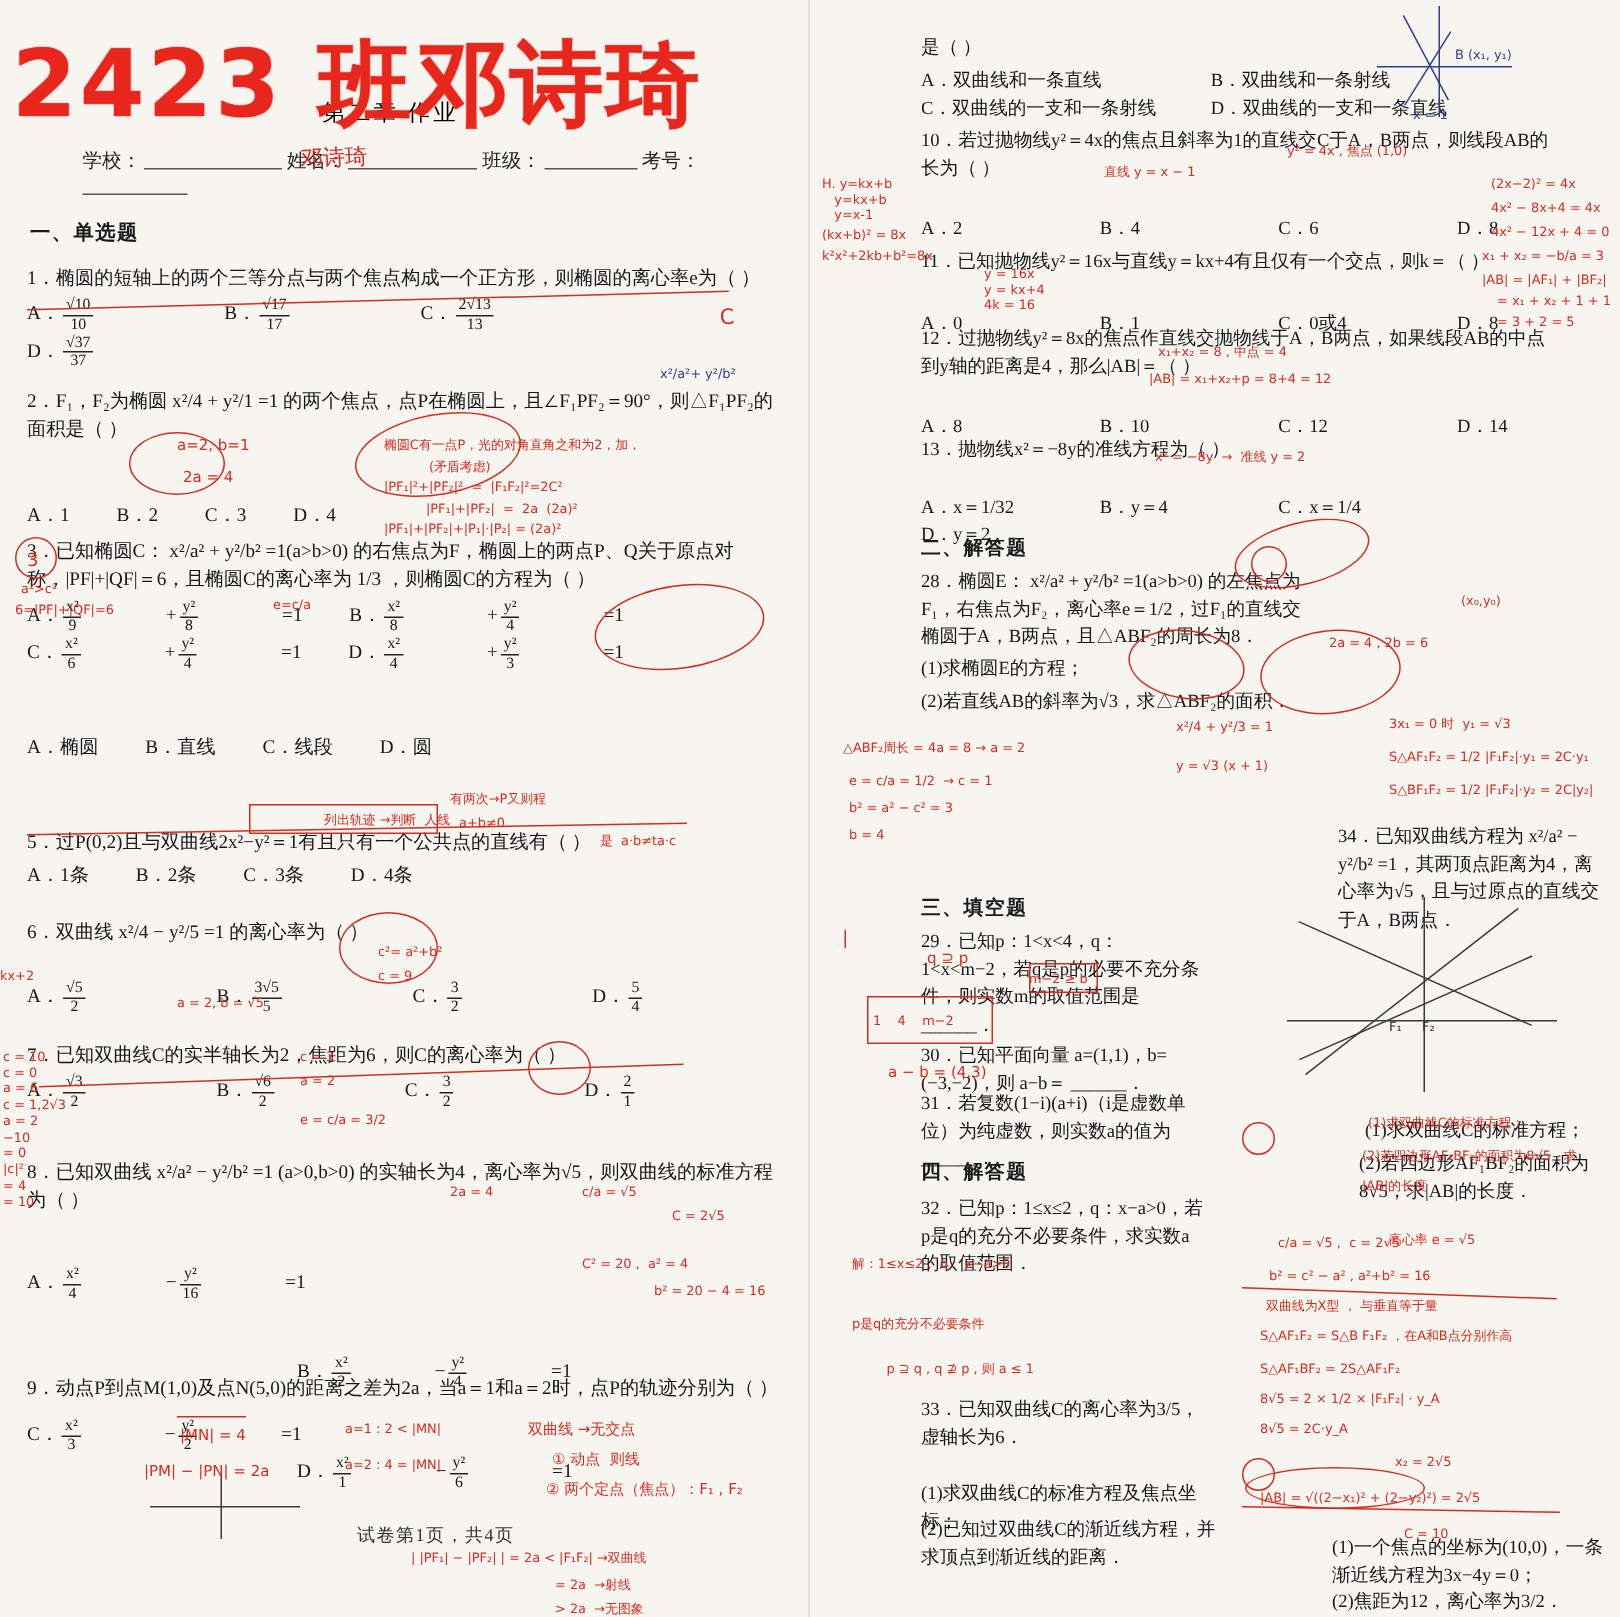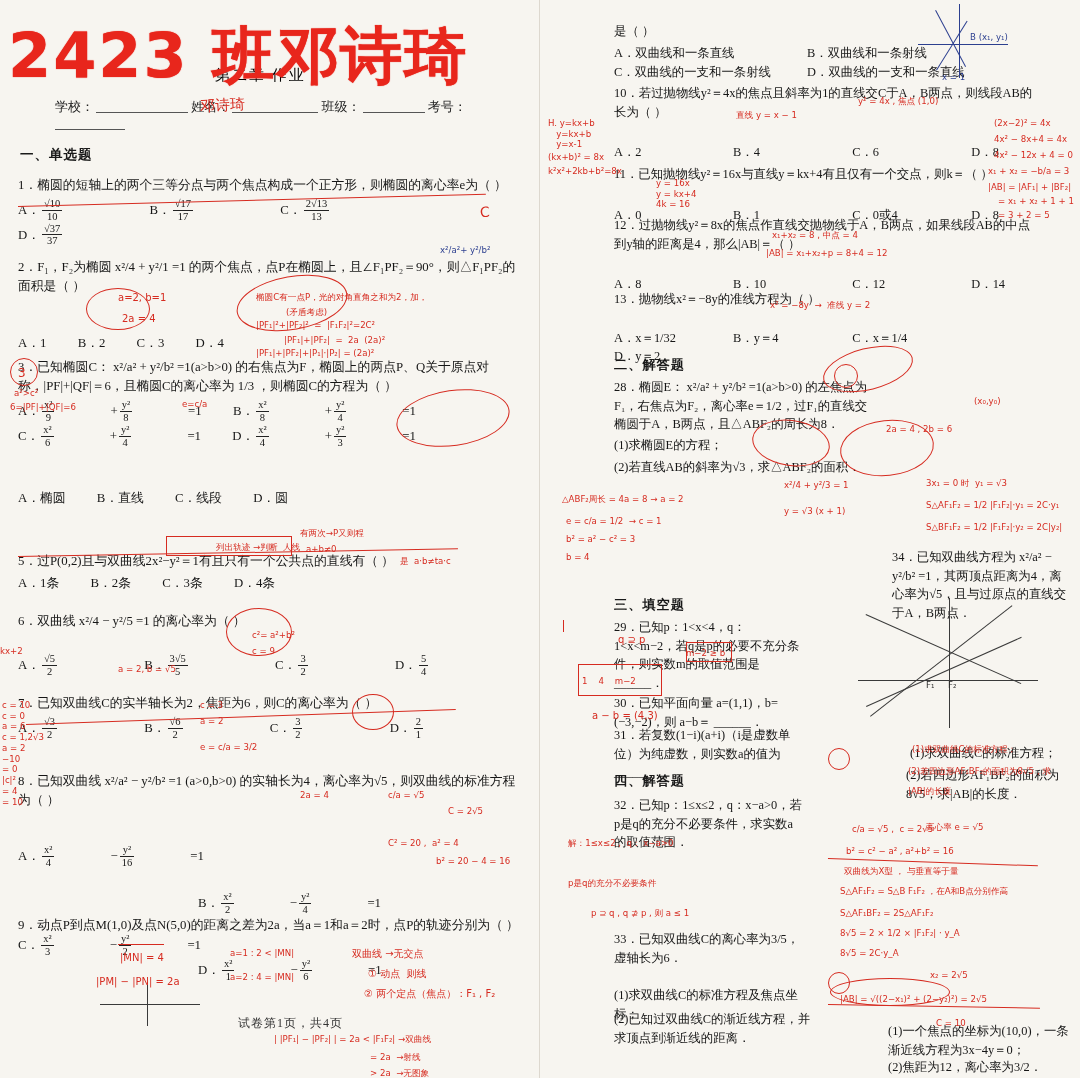--- a/index.html
+++ b/index.html
@@ -209,21 +209,21 @@
           <span>A．<span class="frac"><span class="num">√3</span><span class="den">2</span></span></span>
           <span>B．<span class="frac"><span class="num">√6</span><span class="den">2</span></span></span>
           <span>C．<span class="frac"><span class="num">3</span><span class="den">2</span></span></span>
           <span>D．<span class="frac"><span class="num">2</span><span class="den">1</span></span></span>
         </span>
       </div>
 
       <div class="q" style="left:18px;top:772px;width:500px;">
         <span>8．已知双曲线 x²/a² − y²/b² =1 (a&gt;0,b&gt;0) 的实轴长为4，离心率为√5，则双曲线的标准方程为（  ）</span>
         <span class="opts" style="margin-top:34px;">
-          <span style="display:block;margin-bottom:22px;">A．<span class="frac"><span class="num">x²</span><span class="den">4</span></span>−<span class="frac"><span class="num">y²</span><span class="den">16</span></span>=1</span>
+          <span style="display:block;margin-bottom:34px;">A．<span class="frac"><span class="num">x²</span><span class="den">4</span></span>−<span class="frac"><span class="num">y²</span><span class="den">16</span></span>=1</span>
           <span style="margin-left:180px;">B．<span class="frac"><span class="num">x²</span><span class="den">2</span></span>−<span class="frac"><span class="num">y²</span><span class="den">4</span></span>=1</span>
           <span style="display:block;margin-top:18px;">C．<span class="frac"><span class="num">x²</span><span class="den">3</span></span>−<span class="frac"><span class="num">y²</span><span class="den">2</span></span>=1</span>
           <span style="margin-left:180px;">D．<span class="frac"><span class="num">x²</span><span class="den">1</span></span>−<span class="frac"><span class="num">y²</span><span class="den">6</span></span>=1</span>
         </span>
       </div>
 
       <div class="q" style="left:18px;top:916px;width:510px;">
         <span>9．动点P到点M(1,0)及点N(5,0)的距离之差为2a，当a＝1和a＝2时，点P的轨迹分别为（  ）</span>
       </div>
 

